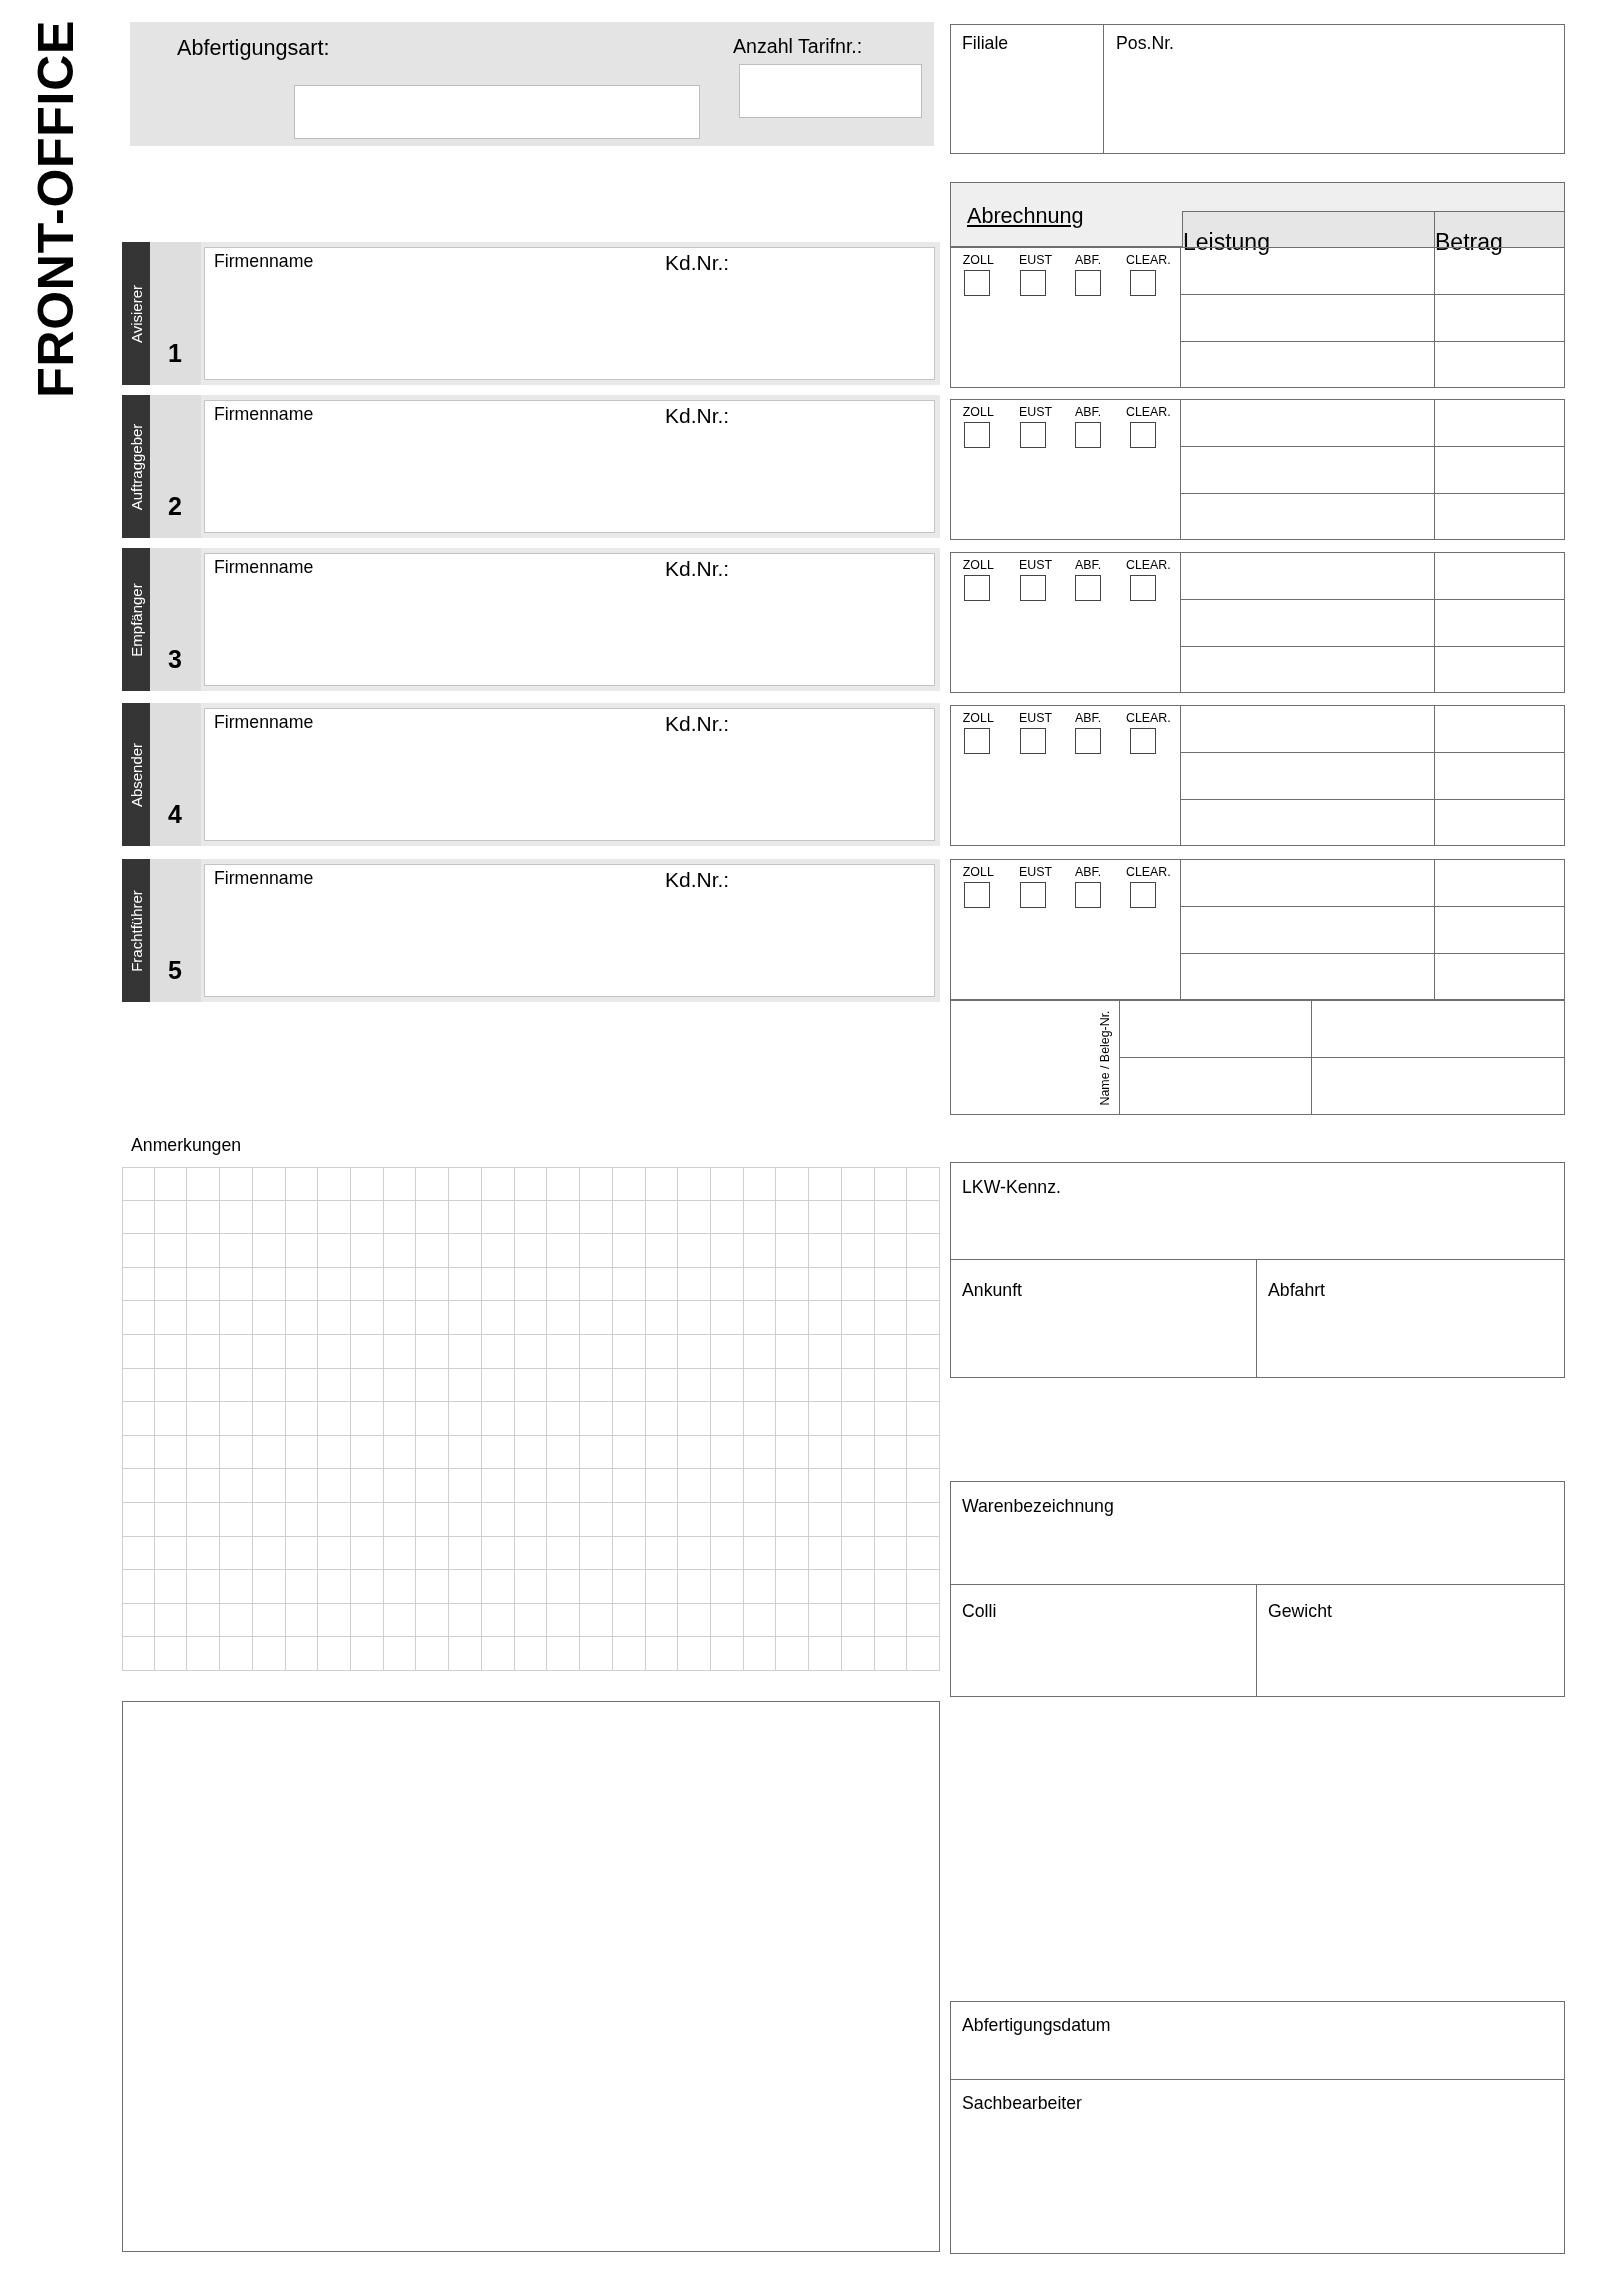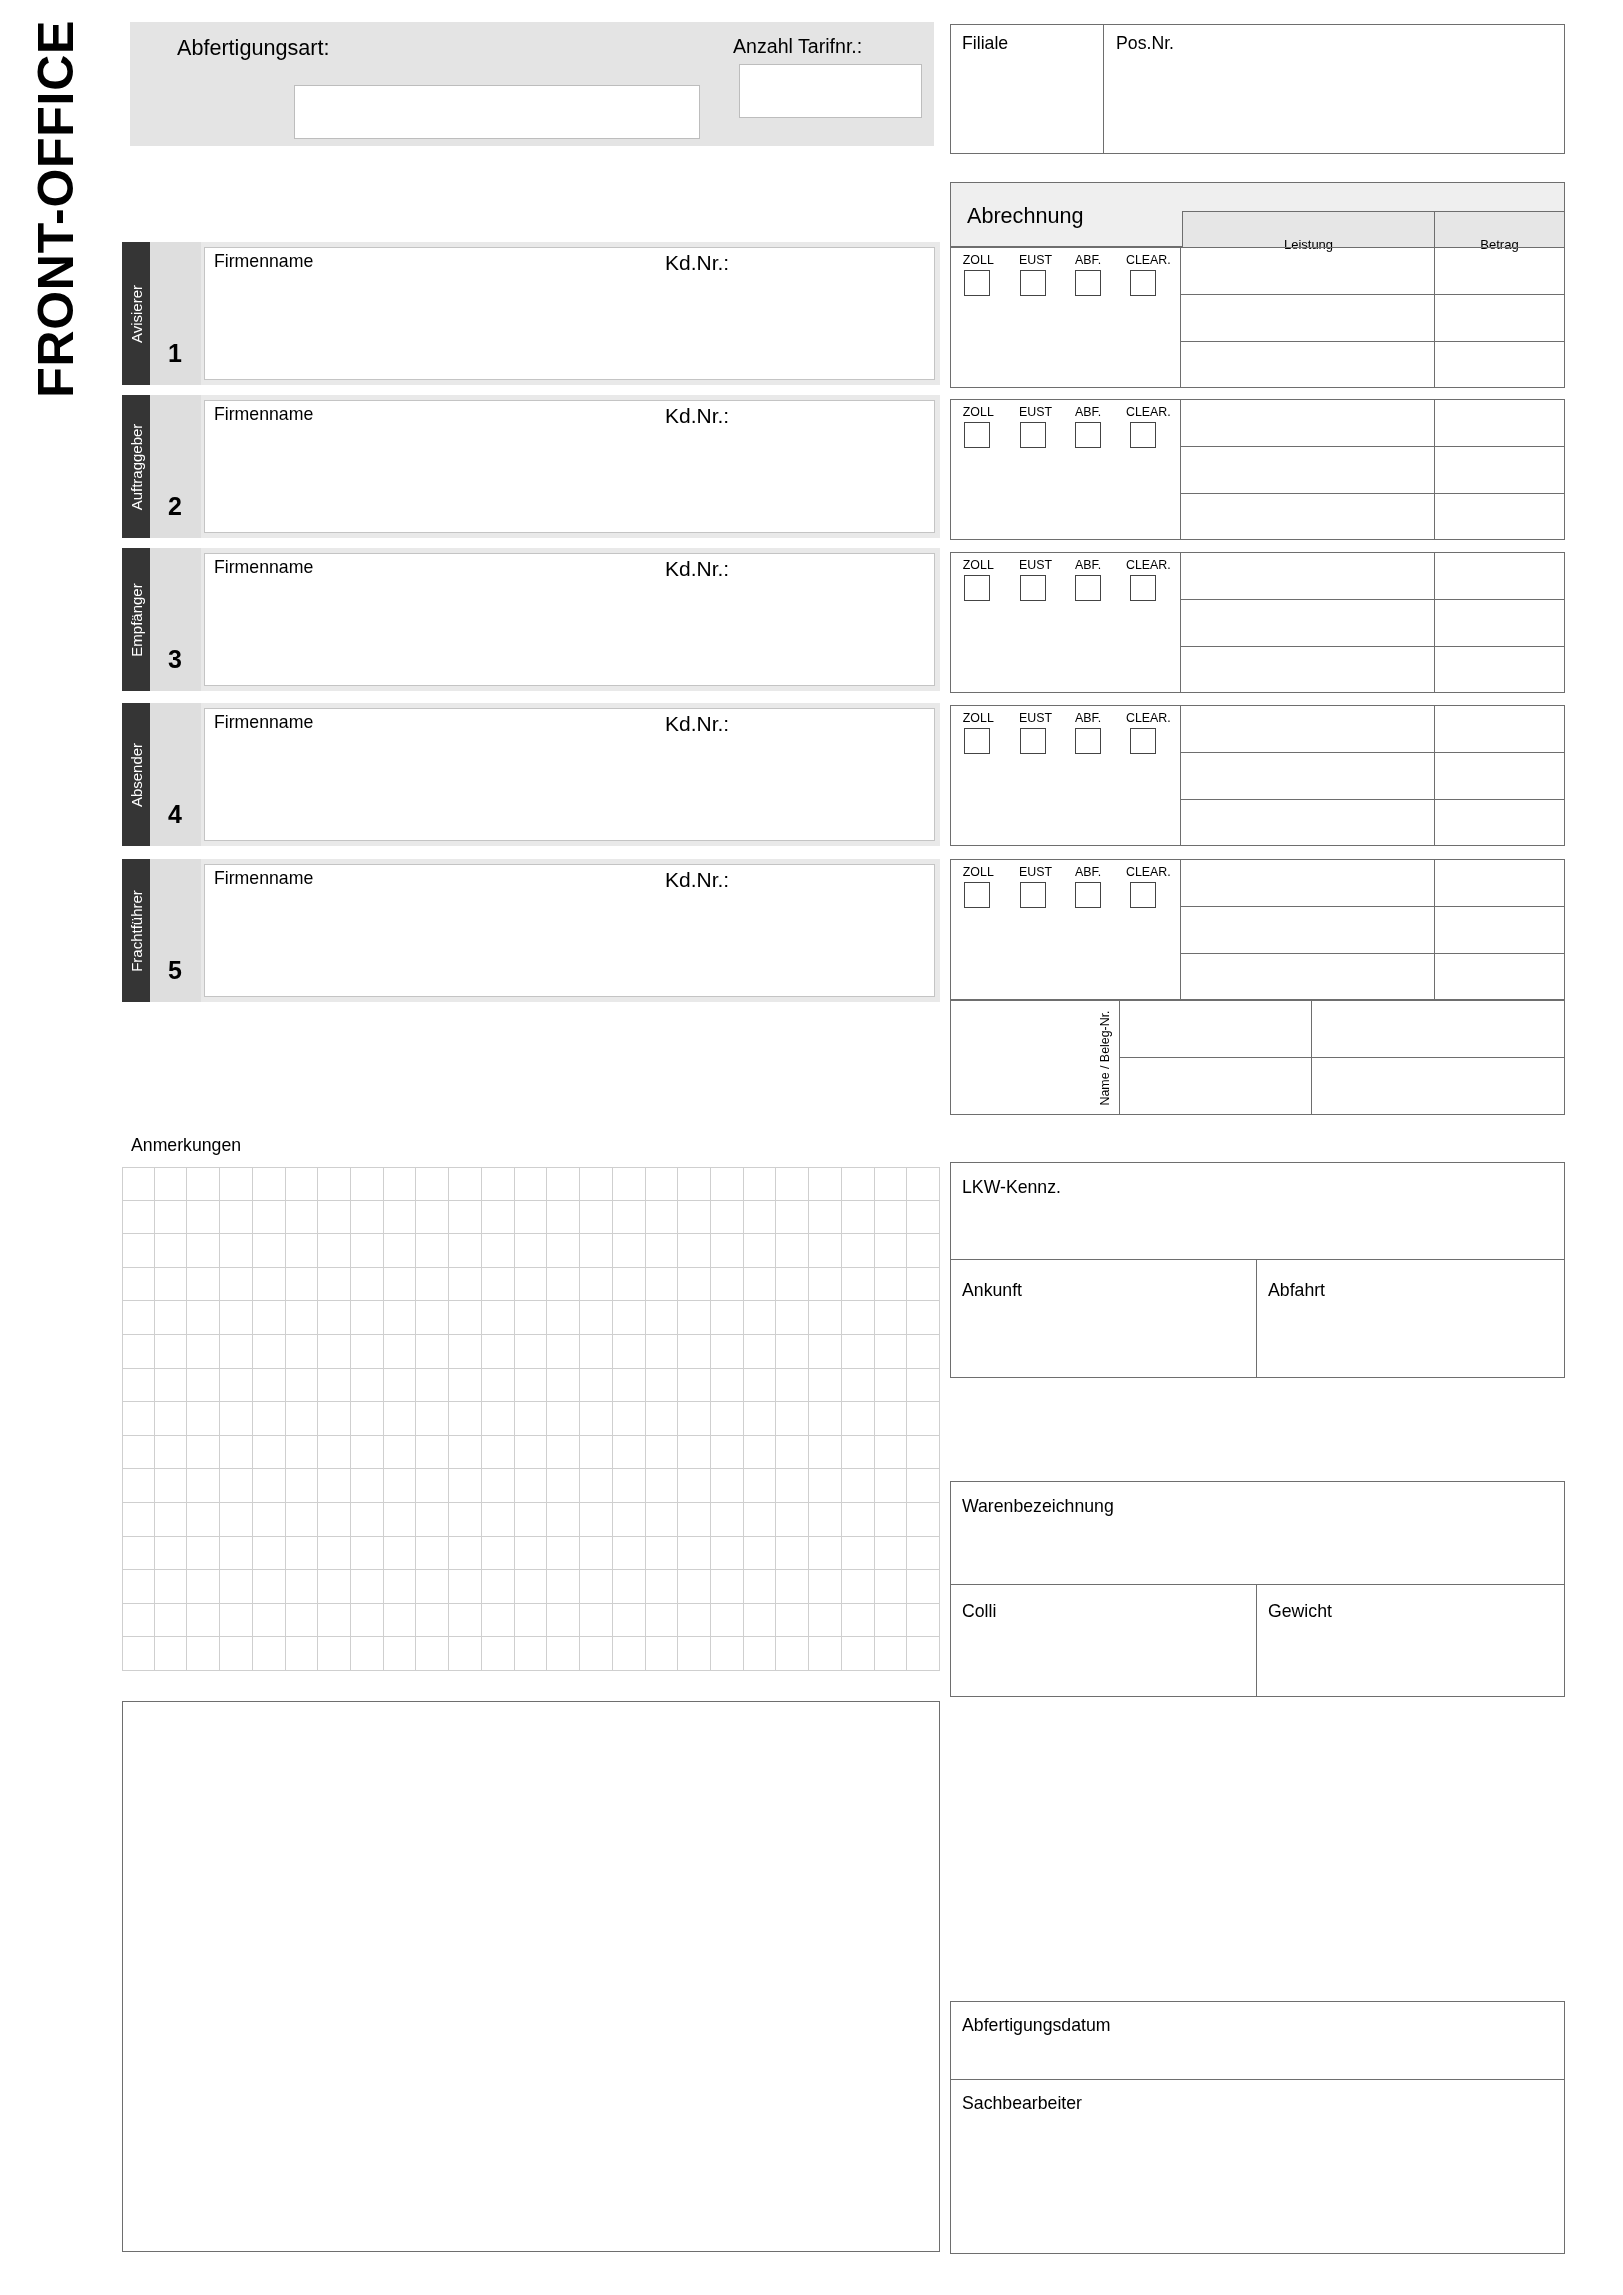--- a/index.html
+++ b/index.html
@@ -61,30 +61,30 @@
   }
 
   
   #filiale-box { left: 950px; top: 23.6px; width: 615px; height: 130px; }
   #filiale-div { position: absolute; left: 152px; top: 0; width: 1.3px; height: 100%; background: #6e6e6e; }
   #filiale-lbl { left: 962px; top: 33px; }
   #posnr-lbl { left: 1116px; top: 33px; }
 
   
   #abr-box { left: 950px; top: 182px; width: 615px; height: 65px; background: #efefef; }
-  #abr-title { left: 967px; top: 203px; font-size: 21.6px; }
+  #abr-title { left: 967px; top: 203px; font-size: 21.6px; text-decoration: underline; }
   #abr-leistung-cell {
     position: absolute; left: 1182px; top: 211px; width: 253px; height: 37px;
     background: #e6e6e6; border: 1.3px solid #6e6e6e;
   }
   #abr-betrag-cell {
     position: absolute; left: 1434px; top: 211px; width: 131px; height: 37px;
     background: #e6e6e6; border: 1.3px solid #6e6e6e;
   }
-  .cellcap { position: absolute; width: 100%; text-align: center; top: 25px; font-size: 13px; }
+  .cellcap { position: absolute; width: 100%; text-align: left; top: 17px; font-size: 23px; }
 
   
   .party-wrap { position: absolute; left: 122px; width: 818px; }
   .party-tab {
     position: absolute; left: 0; top: 0; width: 27.5px; height: 100%;
     background: #353535;
   }
   .party-tab span {
     position: absolute; left: 50%; top: 50%;
     transform: translate(-50%,-50%) rotate(-90deg);

